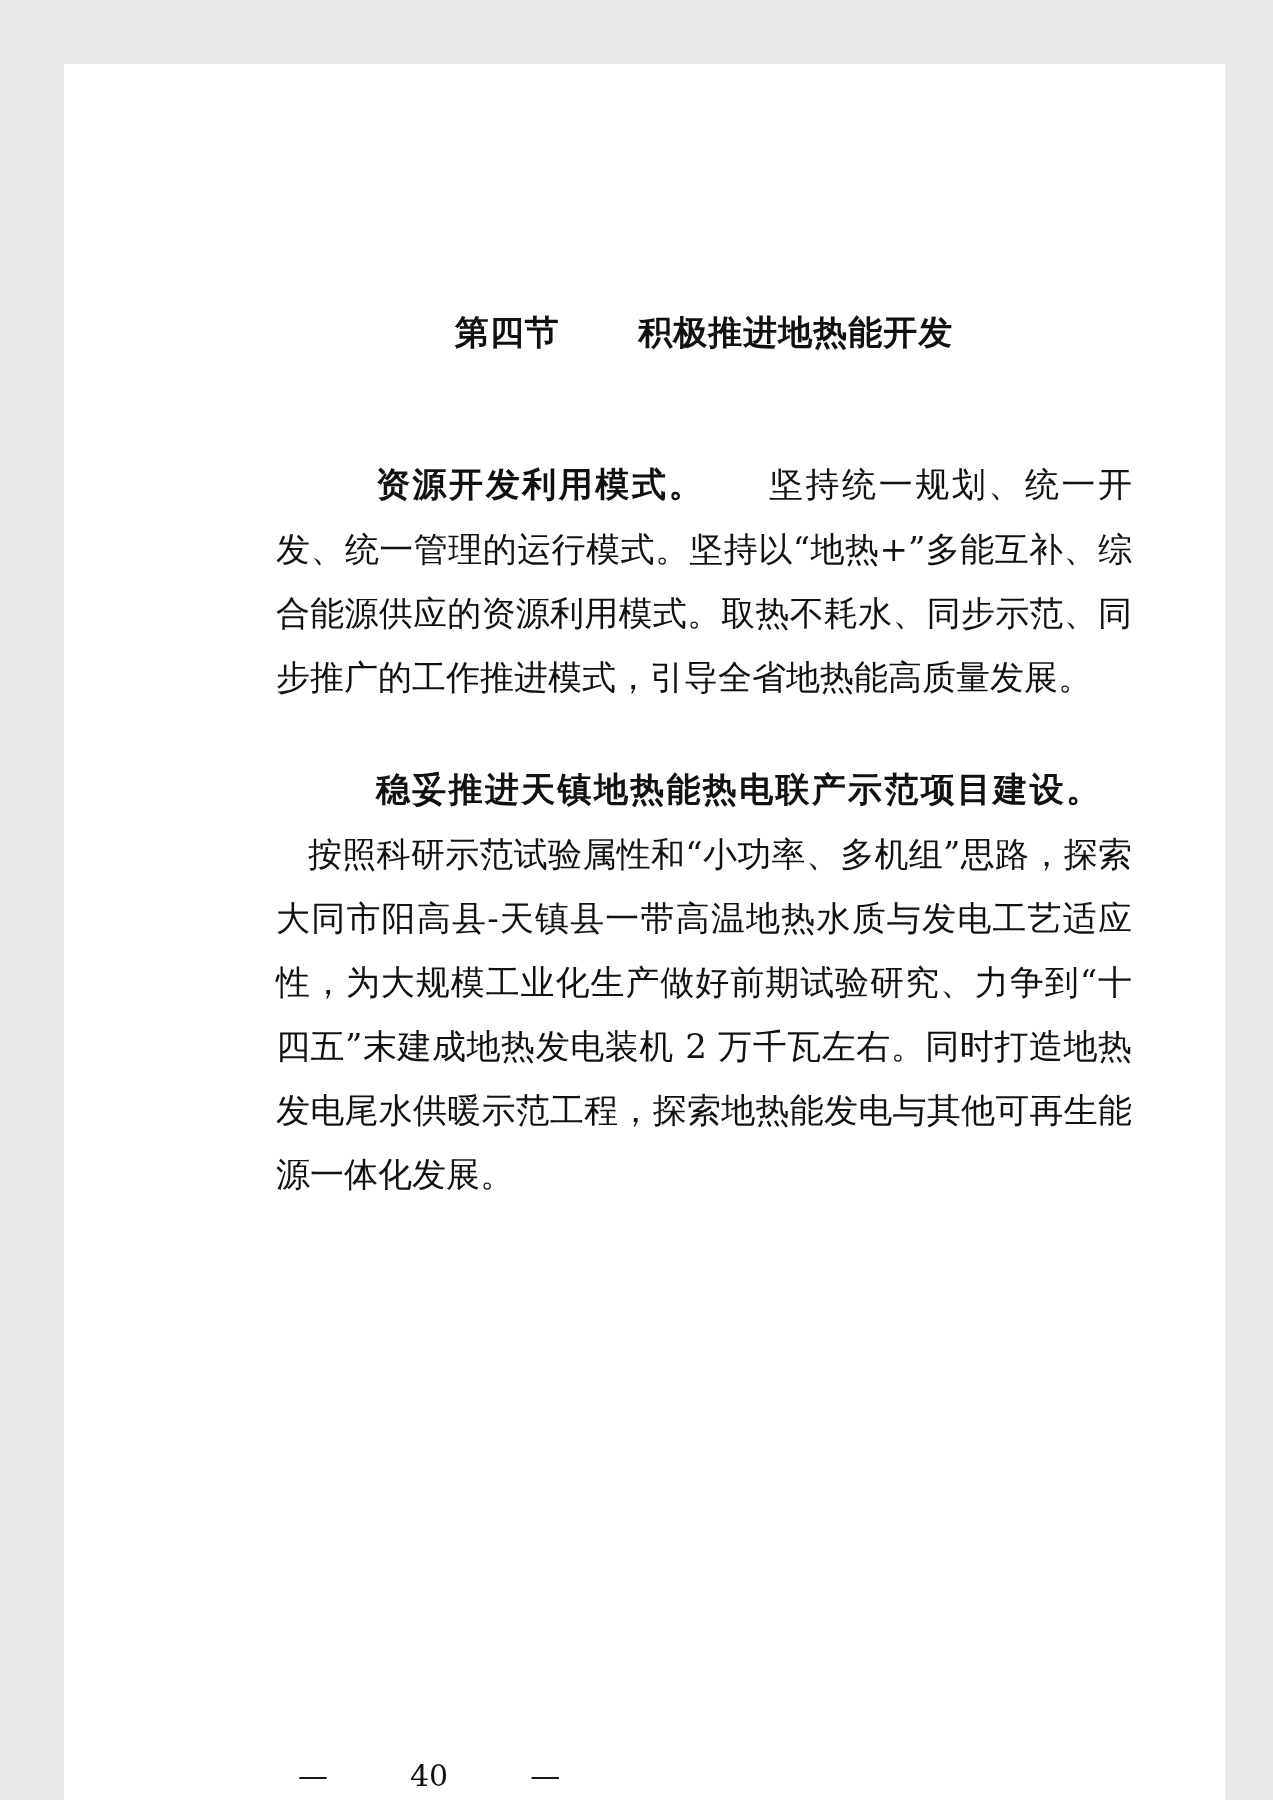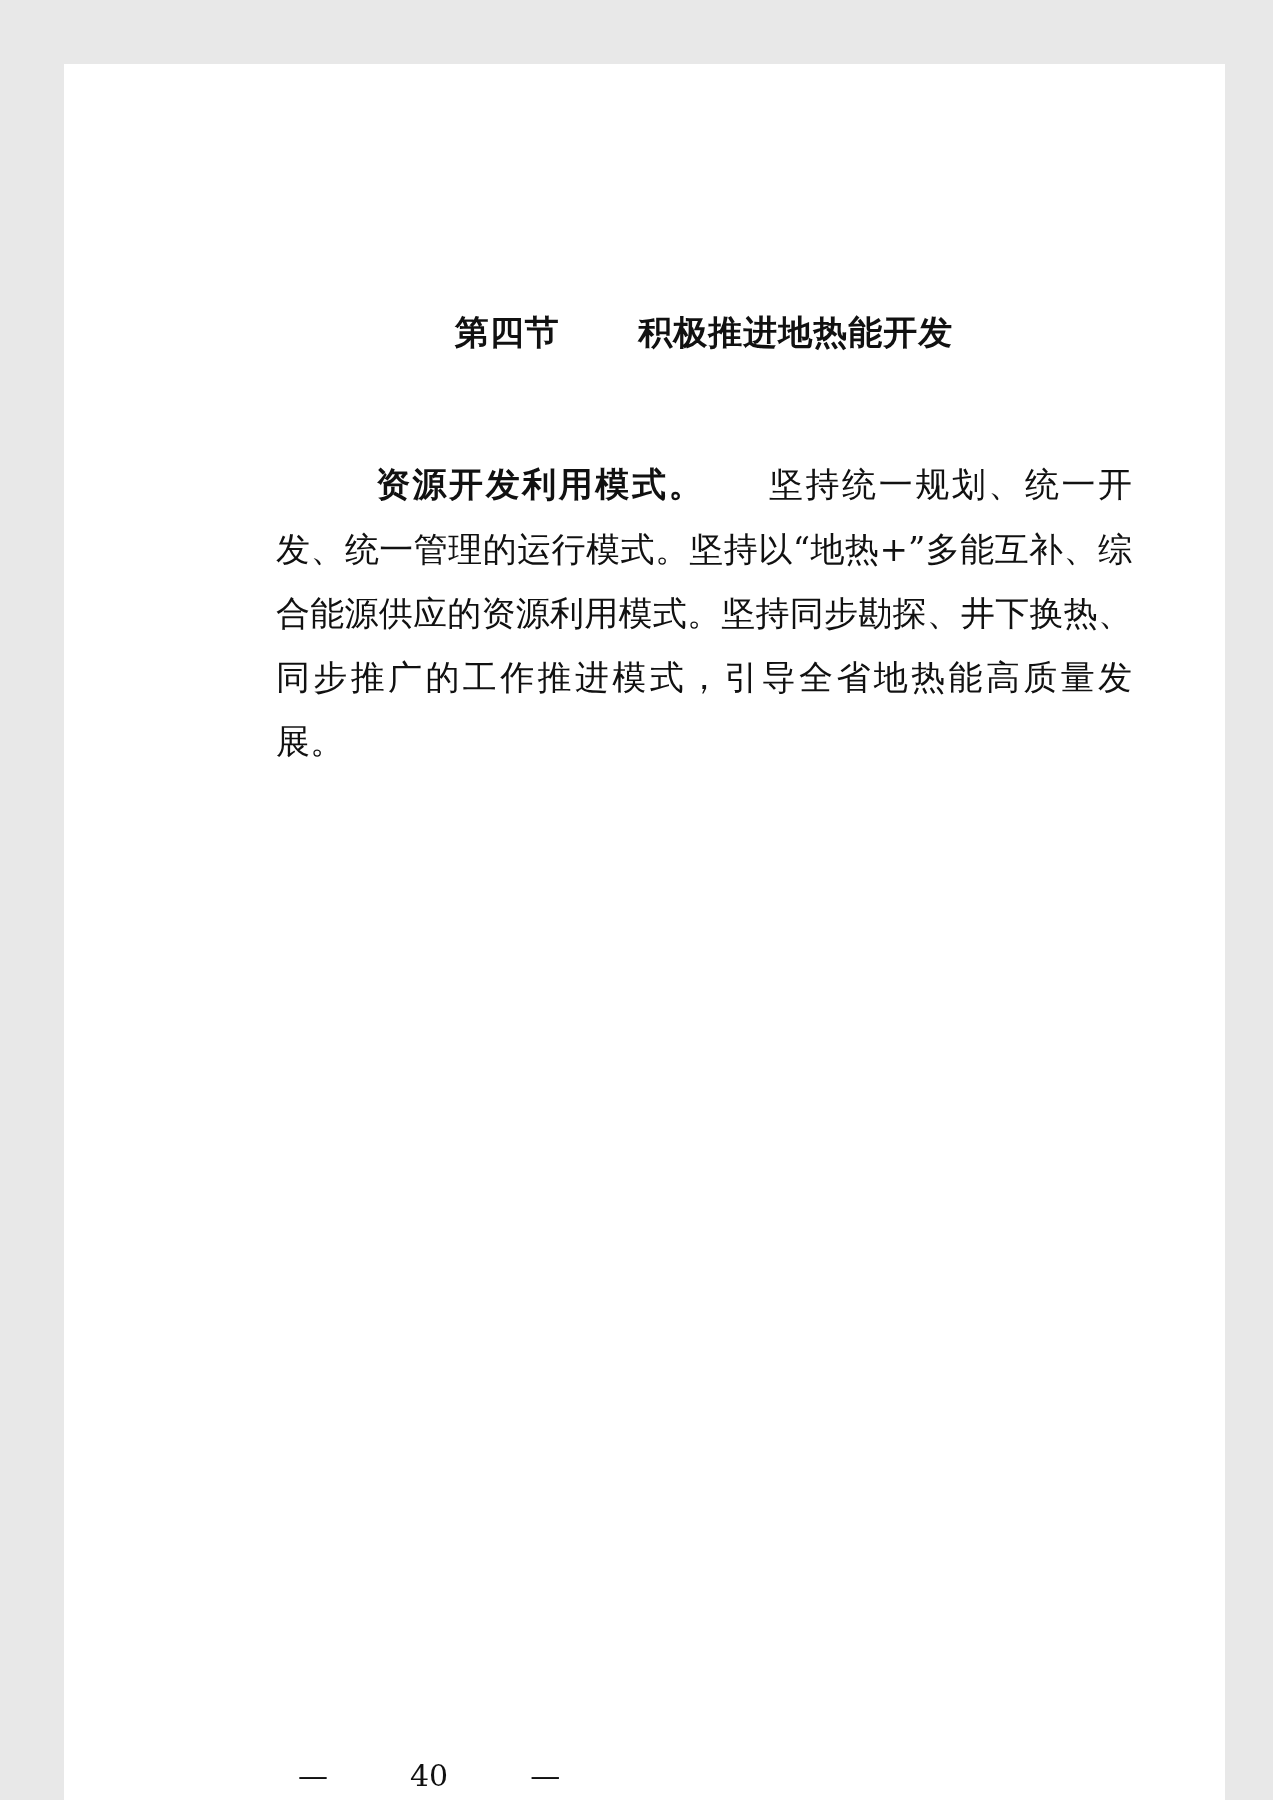--- a/index.html
+++ b/index.html
@@ -62,21 +62,22 @@
 </head>
 <body>
 
 <div class="page">
 
   <div class="heading">
     <span>第四节</span><span class="section-title-part">积极推进地热能开发</span>
   </div>
 
   <div class="body-text">
-    <p><span class="lead">资源开发利用模式。</span><span>坚持统一规划、统一开发、统一管理的运行模式。坚持以“地热+”多能互补、综合能源供应的资源利用模式。坚持同步勘探、井下换热、同步推广的工作推进模式，引导全省地热能高质量发展。</span></p>
+    <p><span class="lead">资源开发利用模式。</span><span>坚持统一规划、统一开发、统一管理的运行模式。坚持以“地热+”多能互补、综合能源供应的资源利用模式。取热不耗水、同步示范、同步推广的工作推进模式，引导全省地热能高质量发展。</span></p>
+    <p><span class="lead">稳妥推进天镇地热能热电联产示范项目建设。</span><span>按照科研示范试验属性和“小功率、多机组”思路，探索大同市阳高县-天镇县一带高温地热水质与发电工艺适应性，为大规模工业化生产做好前期试验研究、力争到“十四五”末建成地热发电装机 2 万千瓦左右。同时打造地热发电尾水供暖示范工程，探索地热能发电与其他可再生能源一体化发展。</span></p>
   </div>
 
   <div class="footer">
     <span>—</span>
     <span>40</span>
     <span>—</span>
   </div>
 
 </div>
 

